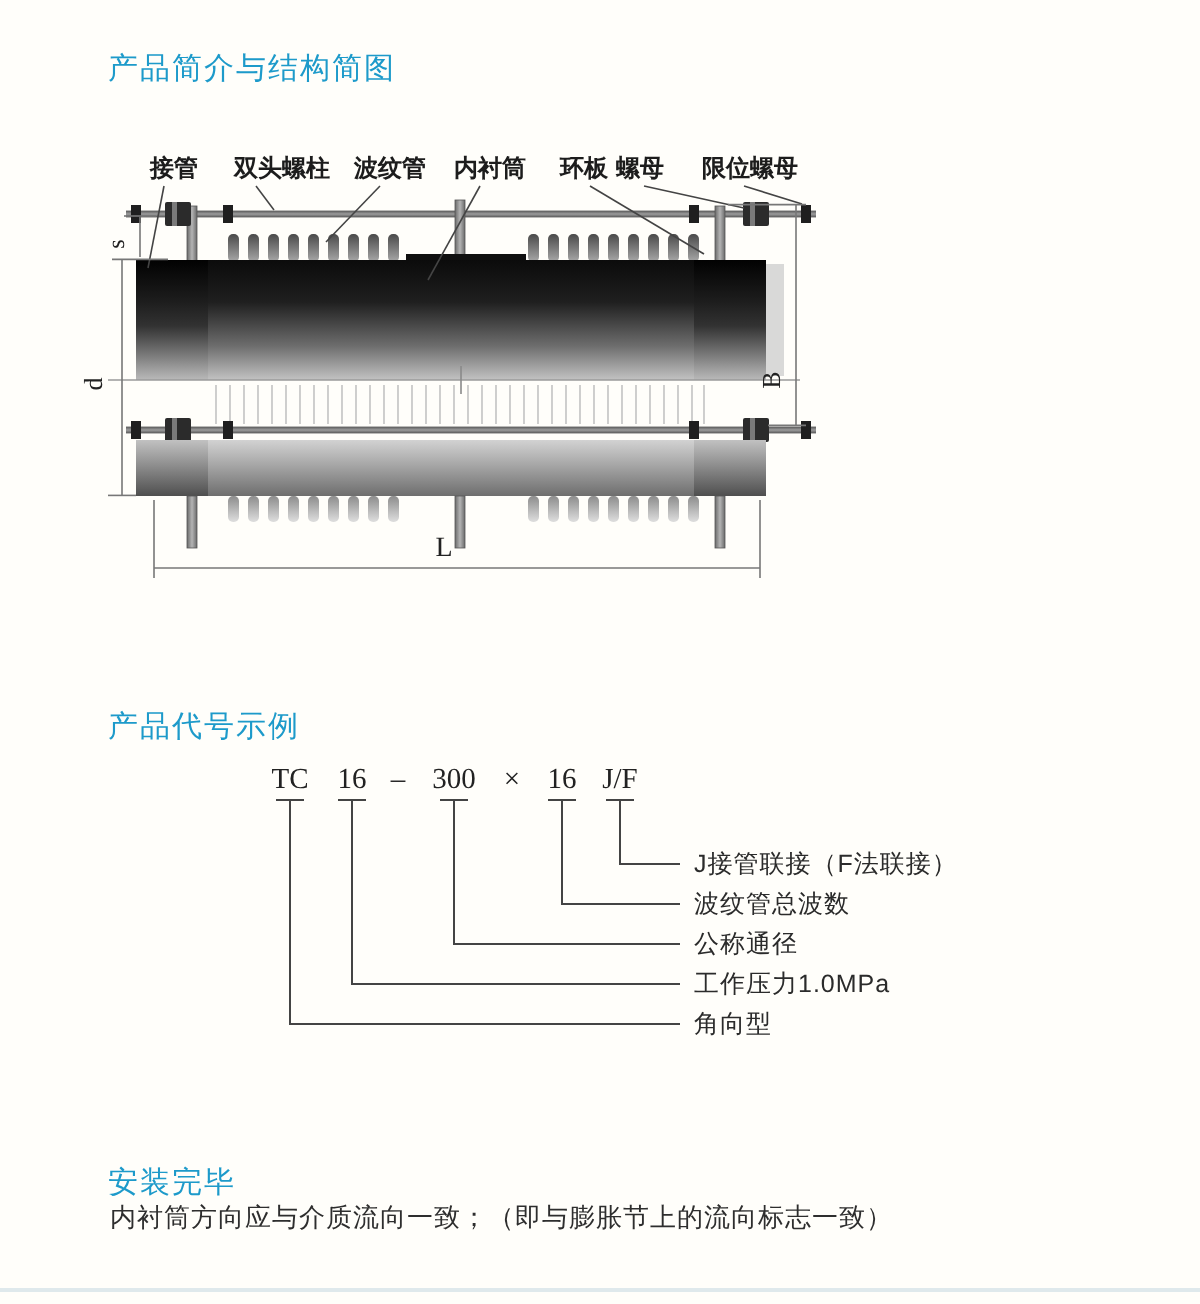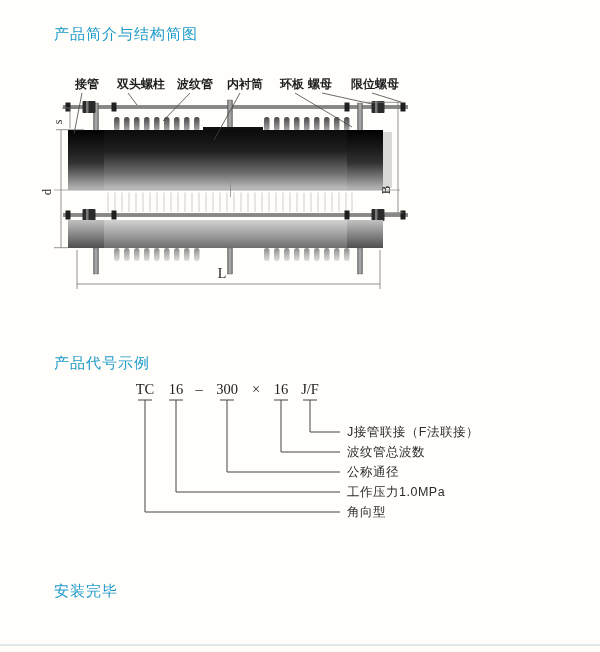--- a/index.html
+++ b/index.html
@@ -248,15 +248,16 @@
   <text class="code-expl" x="347" y="436">J接管联接（F法联接）</text>
   <text class="code-expl" x="347" y="456">波纹管总波数</text>
   <text class="code-expl" x="347" y="476">公称通径</text>
   <text class="code-expl" x="347" y="496">工作压力1.0MPa</text>
   <text class="code-expl" x="347" y="516">角向型</text>
 </svg>
 
 <h2 class="sec abs" style="left:38px;top:566px;">安装完毕</h2>
 
 <div id="para" class="abs">
+  <div>内衬筒方向应与介质流向一致；（即与膨胀节上的流向标志一致）</div>
 </div>
 
 <div id="bottom-rule" class="abs"></div>
 
 </body></html>

